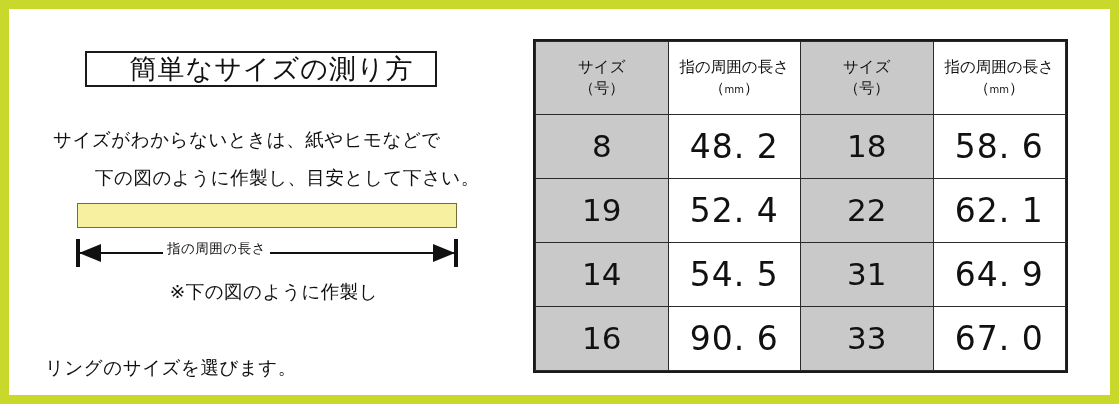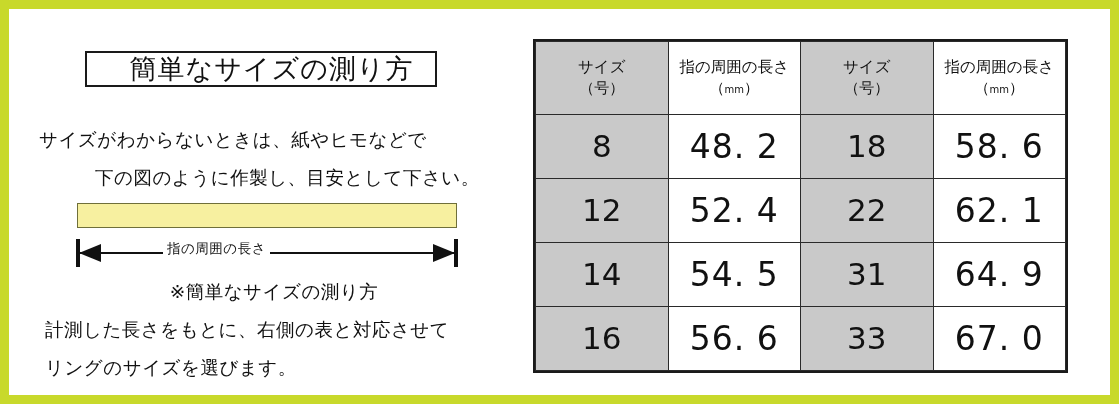--- a/index.html
+++ b/index.html
@@ -77,21 +77,21 @@
     white-space: nowrap;
   }
   .para-line {
     position: absolute;
     font-size: 18.5px;
     color: #111111;
     font-family: "DejaVu Sans", sans-serif;
     white-space: nowrap;
     letter-spacing: 0.5px;
   }
-  #line1 { left: 0; top: 92px; }
+  #line1 { left: 14px; top: 92px; }
   #line2 { left: 28px; top: 130px; margin-left: 28px; }
 
   
   #yellow-bar {
     position: absolute;
     left: 38px;
     top: 168px;
     width: 380px;
     height: 25px;
     background: #f7f0a0;
@@ -213,23 +213,22 @@
         <svg width="400" height="36" viewBox="0 0 400 36">
           <line x1="11" y1="4" x2="11" y2="32" stroke="#111111" stroke-width="4"></line>
           <line x1="389" y1="4" x2="389" y2="32" stroke="#111111" stroke-width="4"></line>
           <line x1="12" y1="18" x2="388" y2="18" stroke="#111111" stroke-width="2.2"></line>
           <polygon points="12,18 34,9 34,27" fill="#111111"></polygon>
           <polygon points="388,18 366,9 366,27" fill="#111111"></polygon>
         </svg>
         <span id="arrow-label">指の周囲の長さ</span>
       </div>
 
-      <div id="note-center">※簡単なサイズの測り方</div>
-
-      <div class="para-line" id="line3">計測した長さをもとに、右側の表と対応させて</div>
+      <div id="note-center">※下の図のように作製し</div>
+
       <div class="para-line" id="line4">リングのサイズを選びます。</div>
     </div>
 
     <div id="table-wrap">
       <table class="size-table">
         <tbody>
             <tr class="head">
           <td class="shaded">
             <span>サイズ</span>
             <span class="hdr-sub">（号）</span>
@@ -248,34 +247,34 @@
           </td>
         </tr>
 
         <tr class="body">
           <td class="col-size">8</td>
           <td class="col-mm">48. 2</td>
           <td class="col-size">18</td>
           <td class="col-mm">58. 6</td>
         </tr>
         <tr class="body">
-          <td class="col-size">12</td>
+          <td class="col-size">19</td>
           <td class="col-mm">52. 4</td>
           <td class="col-size">22</td>
           <td class="col-mm">62. 1</td>
         </tr>
         <tr class="body">
           <td class="col-size">14</td>
           <td class="col-mm">54. 5</td>
           <td class="col-size">31</td>
           <td class="col-mm">64. 9</td>
         </tr>
         <tr class="body">
           <td class="col-size">16</td>
-          <td class="col-mm">56. 6</td>
+          <td class="col-mm">90. 6</td>
           <td class="col-size">33</td>
           <td class="col-mm">67. 0</td>
         </tr>
       </tbody>
         </table>
     </div>
 
   </div>
   <div id="bottom-strip"></div>
 </div>

